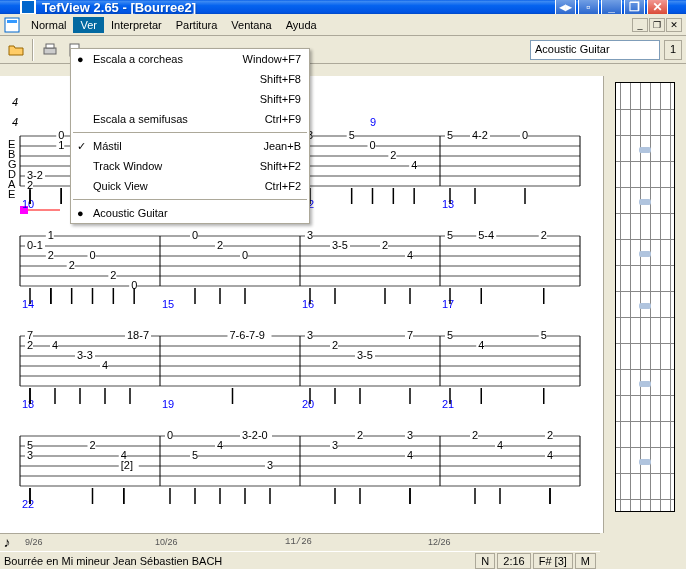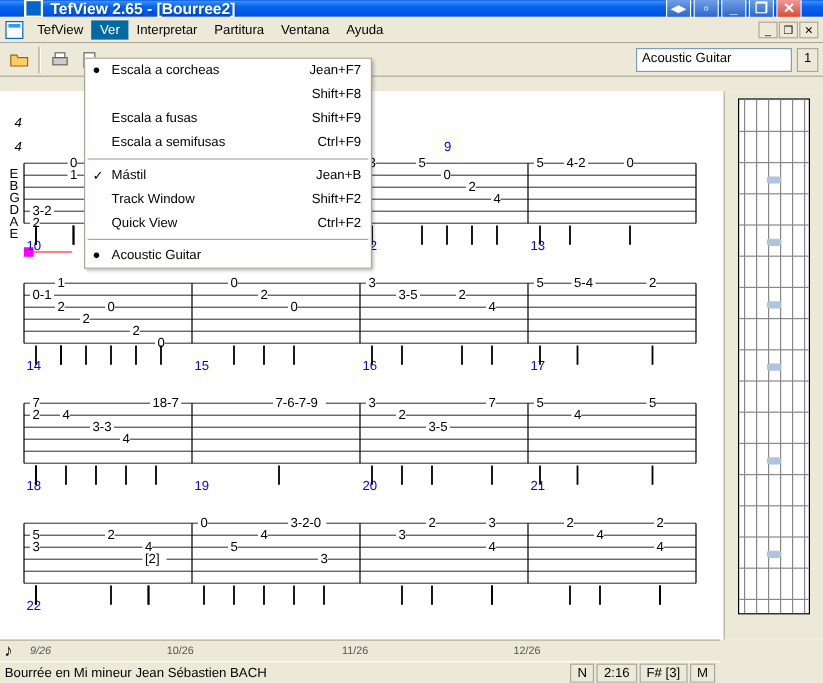--- a/index.html
+++ b/index.html
@@ -67,21 +67,21 @@
   </div>
 </div>
 
 <div class="menubar">
   <span class="mdi-icon">
     <svg width="16" height="16">
         <rect x="1" y="1" width="14" height="14" fill="#fff" stroke="#06c"></rect>
         <rect x="3" y="3" width="10" height="3" fill="#39f"></rect>
       </svg>
   </span>
-  <span id="menuitems"><span class="item">TefView</span><span class="item open">Ver</span><span class="item">Interpretar</span><span class="item">Partitura</span><span class="item">Ventana</span><span class="item">Ayuda</span></span>
+  <span id="menuitems"><span class="item">Normal</span><span class="item open">Ver</span><span class="item">Interpretar</span><span class="item">Partitura</span><span class="item">Ventana</span><span class="item">Ayuda</span></span>
   <div class="mdibtns">
     <div class="mdibtn">_</div>
     <div class="mdibtn">❐</div>
     <div class="mdibtn">✕</div>
   </div>
 </div>
 
 <div class="toolbar">
   <div class="tbtn">
       <svg width="16" height="16">
@@ -104,27 +104,26 @@
   <div class="trackbox">
     <div class="trackname">Acoustic Guitar</div>
     <div class="tracknum">1</div>
   </div>
 </div>
 
 <div class="dropdown" id="dropdown">
     <div class="row">
       <span class="chk">●</span>
       <span class="lbl">Escala a corcheas</span>
-      <span class="sc">Jean+F7</span>
+      <span class="sc">Window+F7</span>
     </div>
     <div class="row">
       <span class="sc">Shift+F8</span>
     </div>
     <div class="row">
-      <span class="lbl">Escala a fusas</span>
       <span class="sc">Shift+F9</span>
     </div>
     <div class="row">
       <span class="lbl">Escala a semifusas</span>
       <span class="sc">Ctrl+F9</span>
     </div>
     <div class="sep"></div>
     <div class="row">
       <span class="chk">✓</span>
       <span class="lbl">Mástil</span>
@@ -461,22 +460,22 @@
         <div class="fmark" style="top: 220px;"></div>
         <div class="fmark" style="top: 298px;"></div>
         <div class="fmark" style="top: 376px;"></div>
       </div>
   </div>
 </div>
 
 <div class="statusbar">
   <div class="ruler" id="ruler">
     <span class="note">♪</span>
-  <span class="tick" style="left: 25px; font-style: italic;">9/26</span>
-      <span class="tick" style="left: 139px;">10/26</span>
-      <span class="tick" style="left: 285px;">11/26</span>
+  <span class="tick" style="left: 25px;">9/26</span>
+      <span class="tick" style="left: 155px;">10/26</span>
+      <span class="tick" style="left: 285px; font-family: Liberation Mono, monospace;">11/26</span>
       <span class="tick" style="left: 428px;">12/26</span>
     </div>
 </div>
 <div class="bottombar">
   <span class="info">Bourrée en Mi mineur  Jean Sébastien BACH</span>
   <span id="statuscells"><span class="cell">N</span><span class="cell">2:16</span><span class="cell">F# [3]</span><span class="cell">M</span></span>
 </div>
 
 </body></html>

